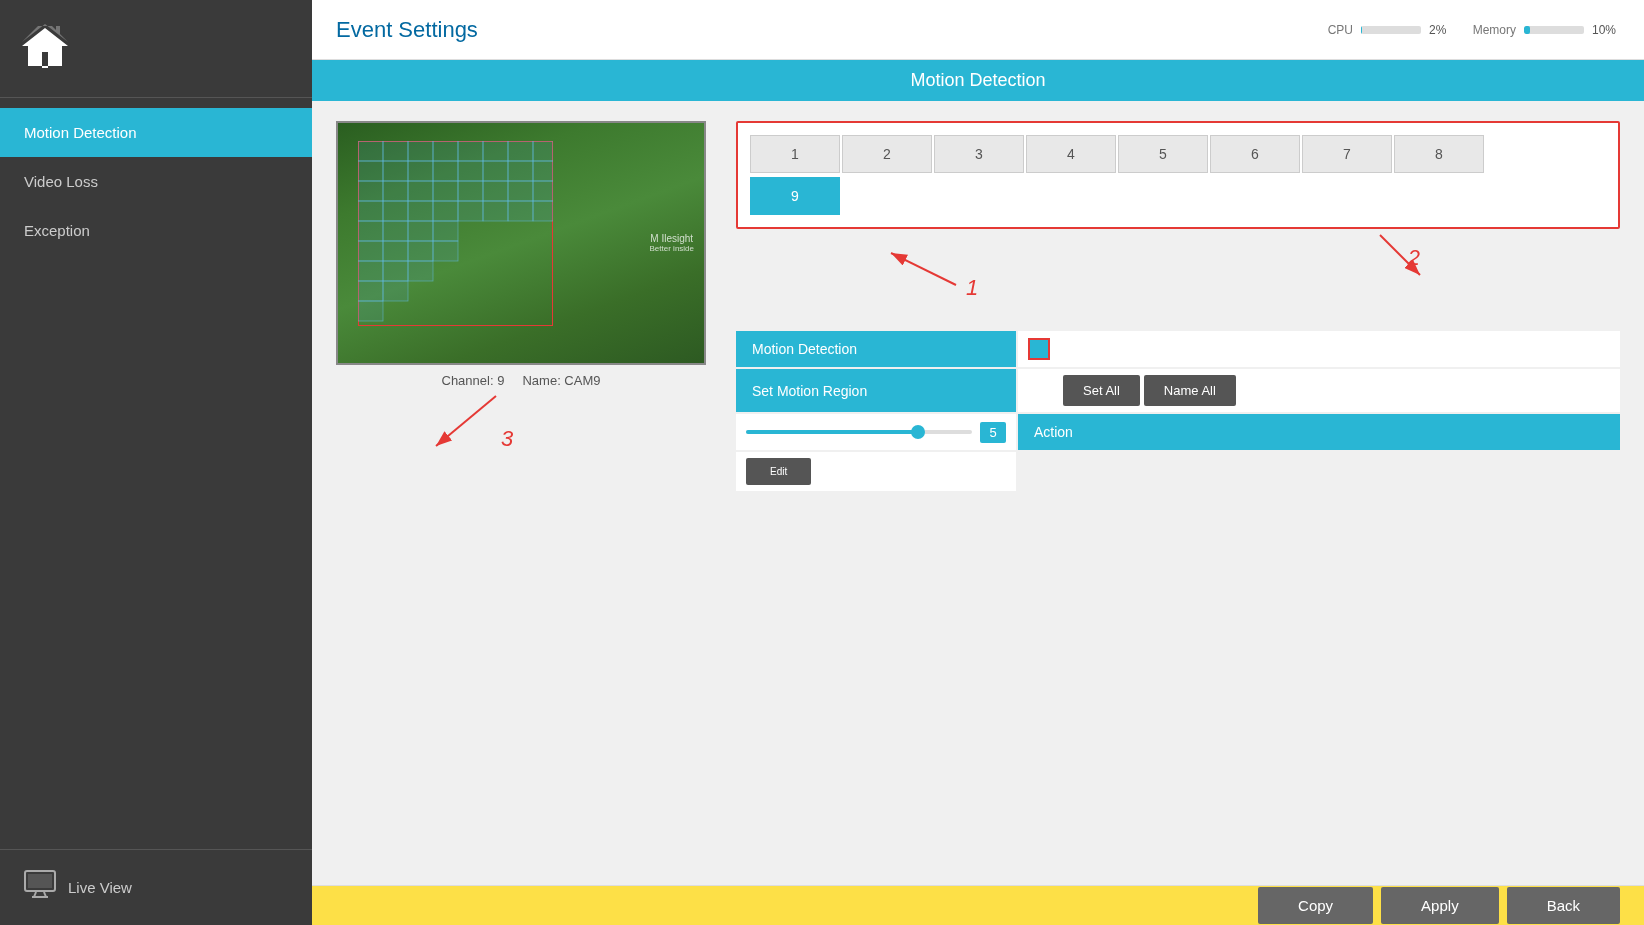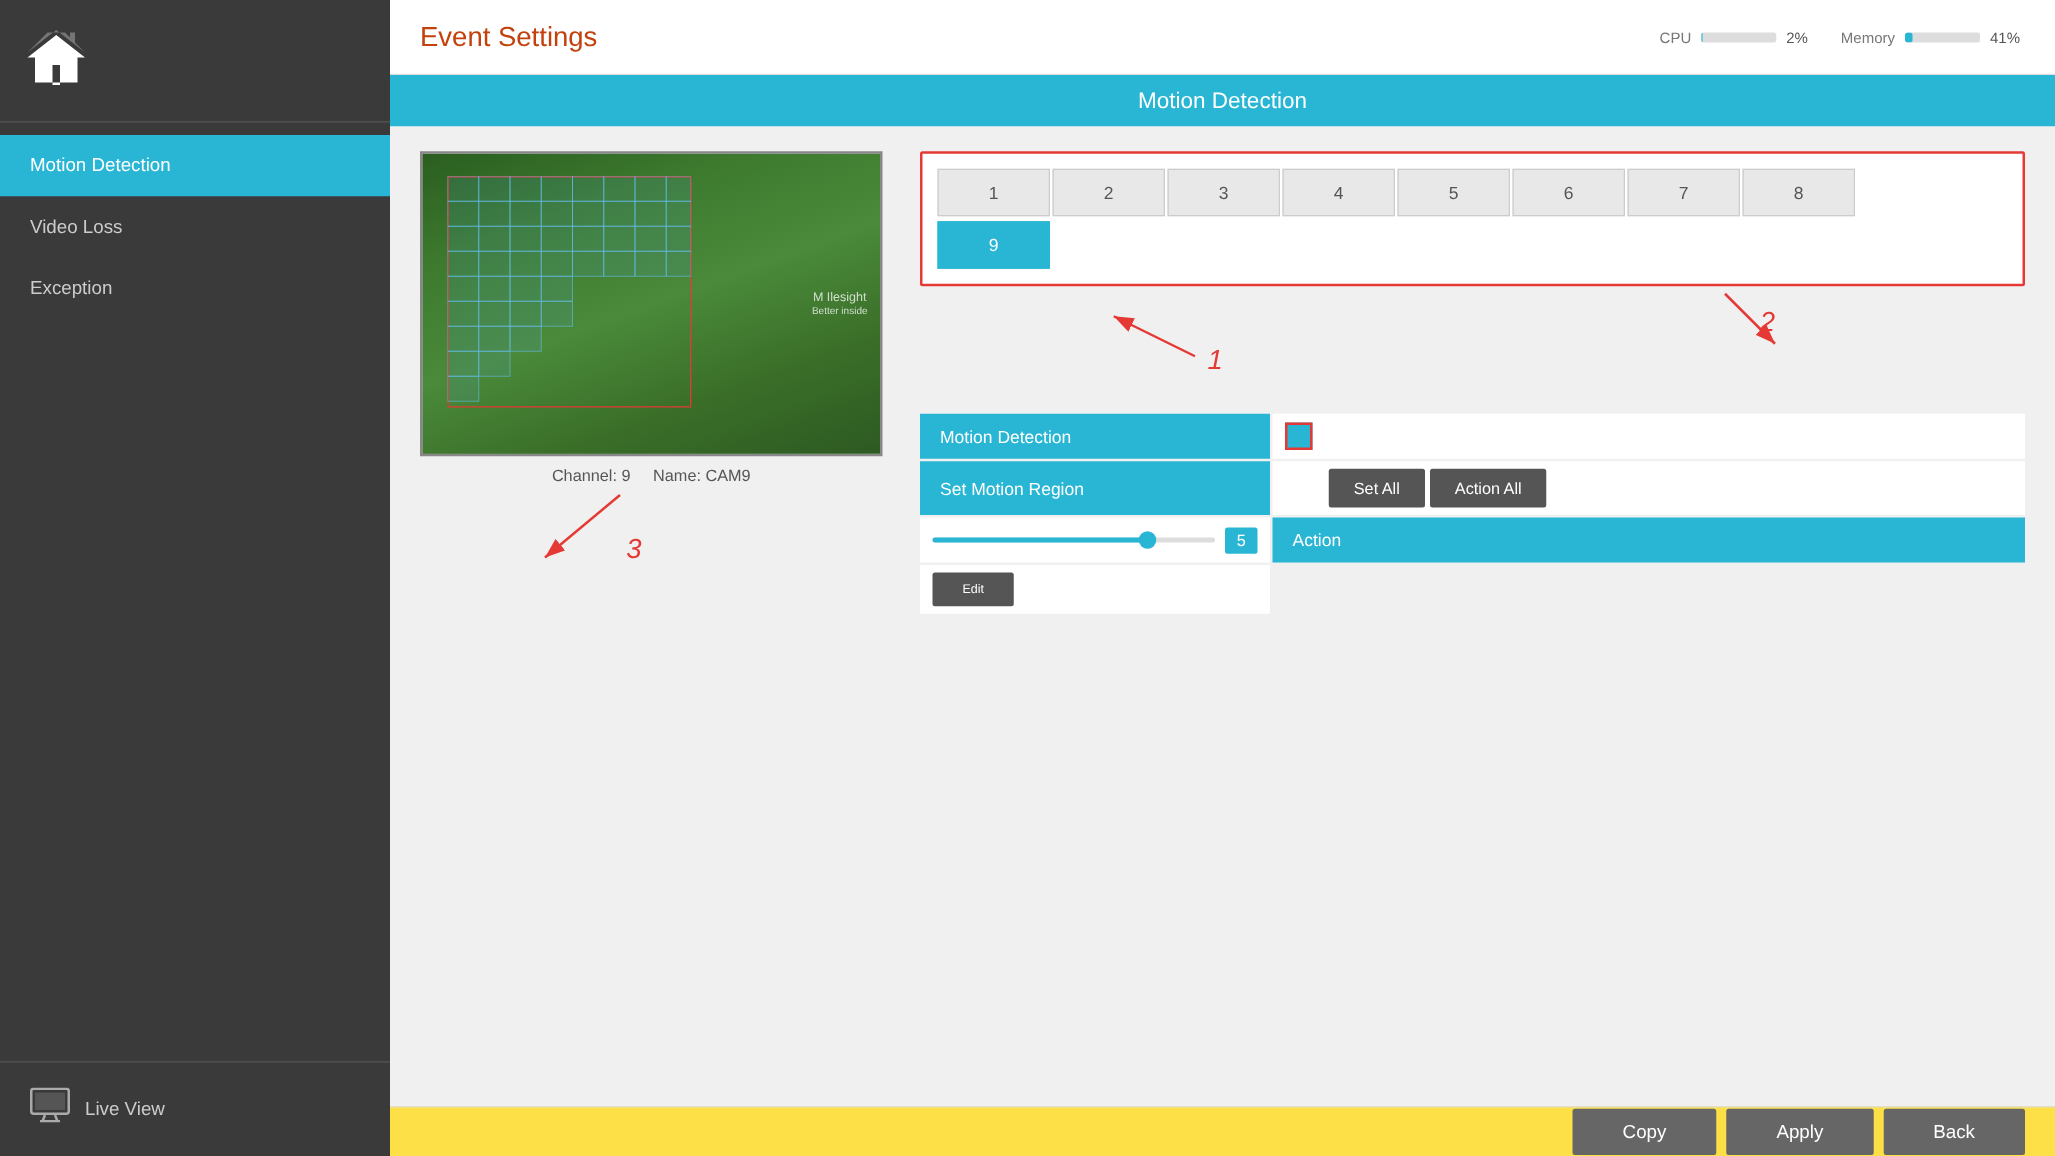--- a/index.html
+++ b/index.html
@@ -68,21 +68,21 @@
       background: #fff;
       padding: 12px 24px;
       display: flex;
       align-items: center;
       justify-content: space-between;
       border-bottom: 1px solid #ddd;
       min-height: 60px;
     }
     .page-title {
       font-size: 22px;
-      color: #c2410c;
+      color: #0369a1;
       font-weight: normal;
     }
     .system-stats {
       display: flex;
       gap: 4px;
       font-size: 12px;
       color: #555;
     }
     .stat-row {
       display: flex;
@@ -375,21 +375,21 @@
         <div class="stat-bar-container">
           <div class="stat-bar" style="width:2%"></div>
         </div>
         <span class="stat-value">2%</span>
       </div>
       <div class="stat-row">
         <span class="stat-label">Memory</span>
         <div class="stat-bar-container">
           <div class="stat-bar" style="width:10%"></div>
         </div>
-        <span class="stat-value">41%</span>
+        <span class="stat-value">10%</span>
       </div>
     </div>
   </div>
 
   <div class="section-title-bar">
     <span>Motion Detection</span>
   </div>
 
   <div class="content-body">
 
@@ -533,21 +533,21 @@
         <div class="settings-label">Motion Detection</div>
         <div class="settings-control">
           <div class="toggle-checkbox">
             <div class="toggle-checkbox-inner"></div>
           </div>
         </div>
 
         <div class="settings-label">Set Motion Region</div>
         <div class="settings-control" style="gap:4px;padding-left:45px;">
           <button class="btn-set-all">Set All</button>
-          <button class="btn-clear-all">Action All</button>
+          <button class="btn-clear-all">Name All</button>
         </div>
 
         <div class="settings-control">
           <div class="sensitivity-container">
             <div class="slider-track">
               <div class="slider-fill"></div>
               <div class="slider-thumb"></div>
             </div>
             <span class="sensitivity-value">5</span>
           </div>

